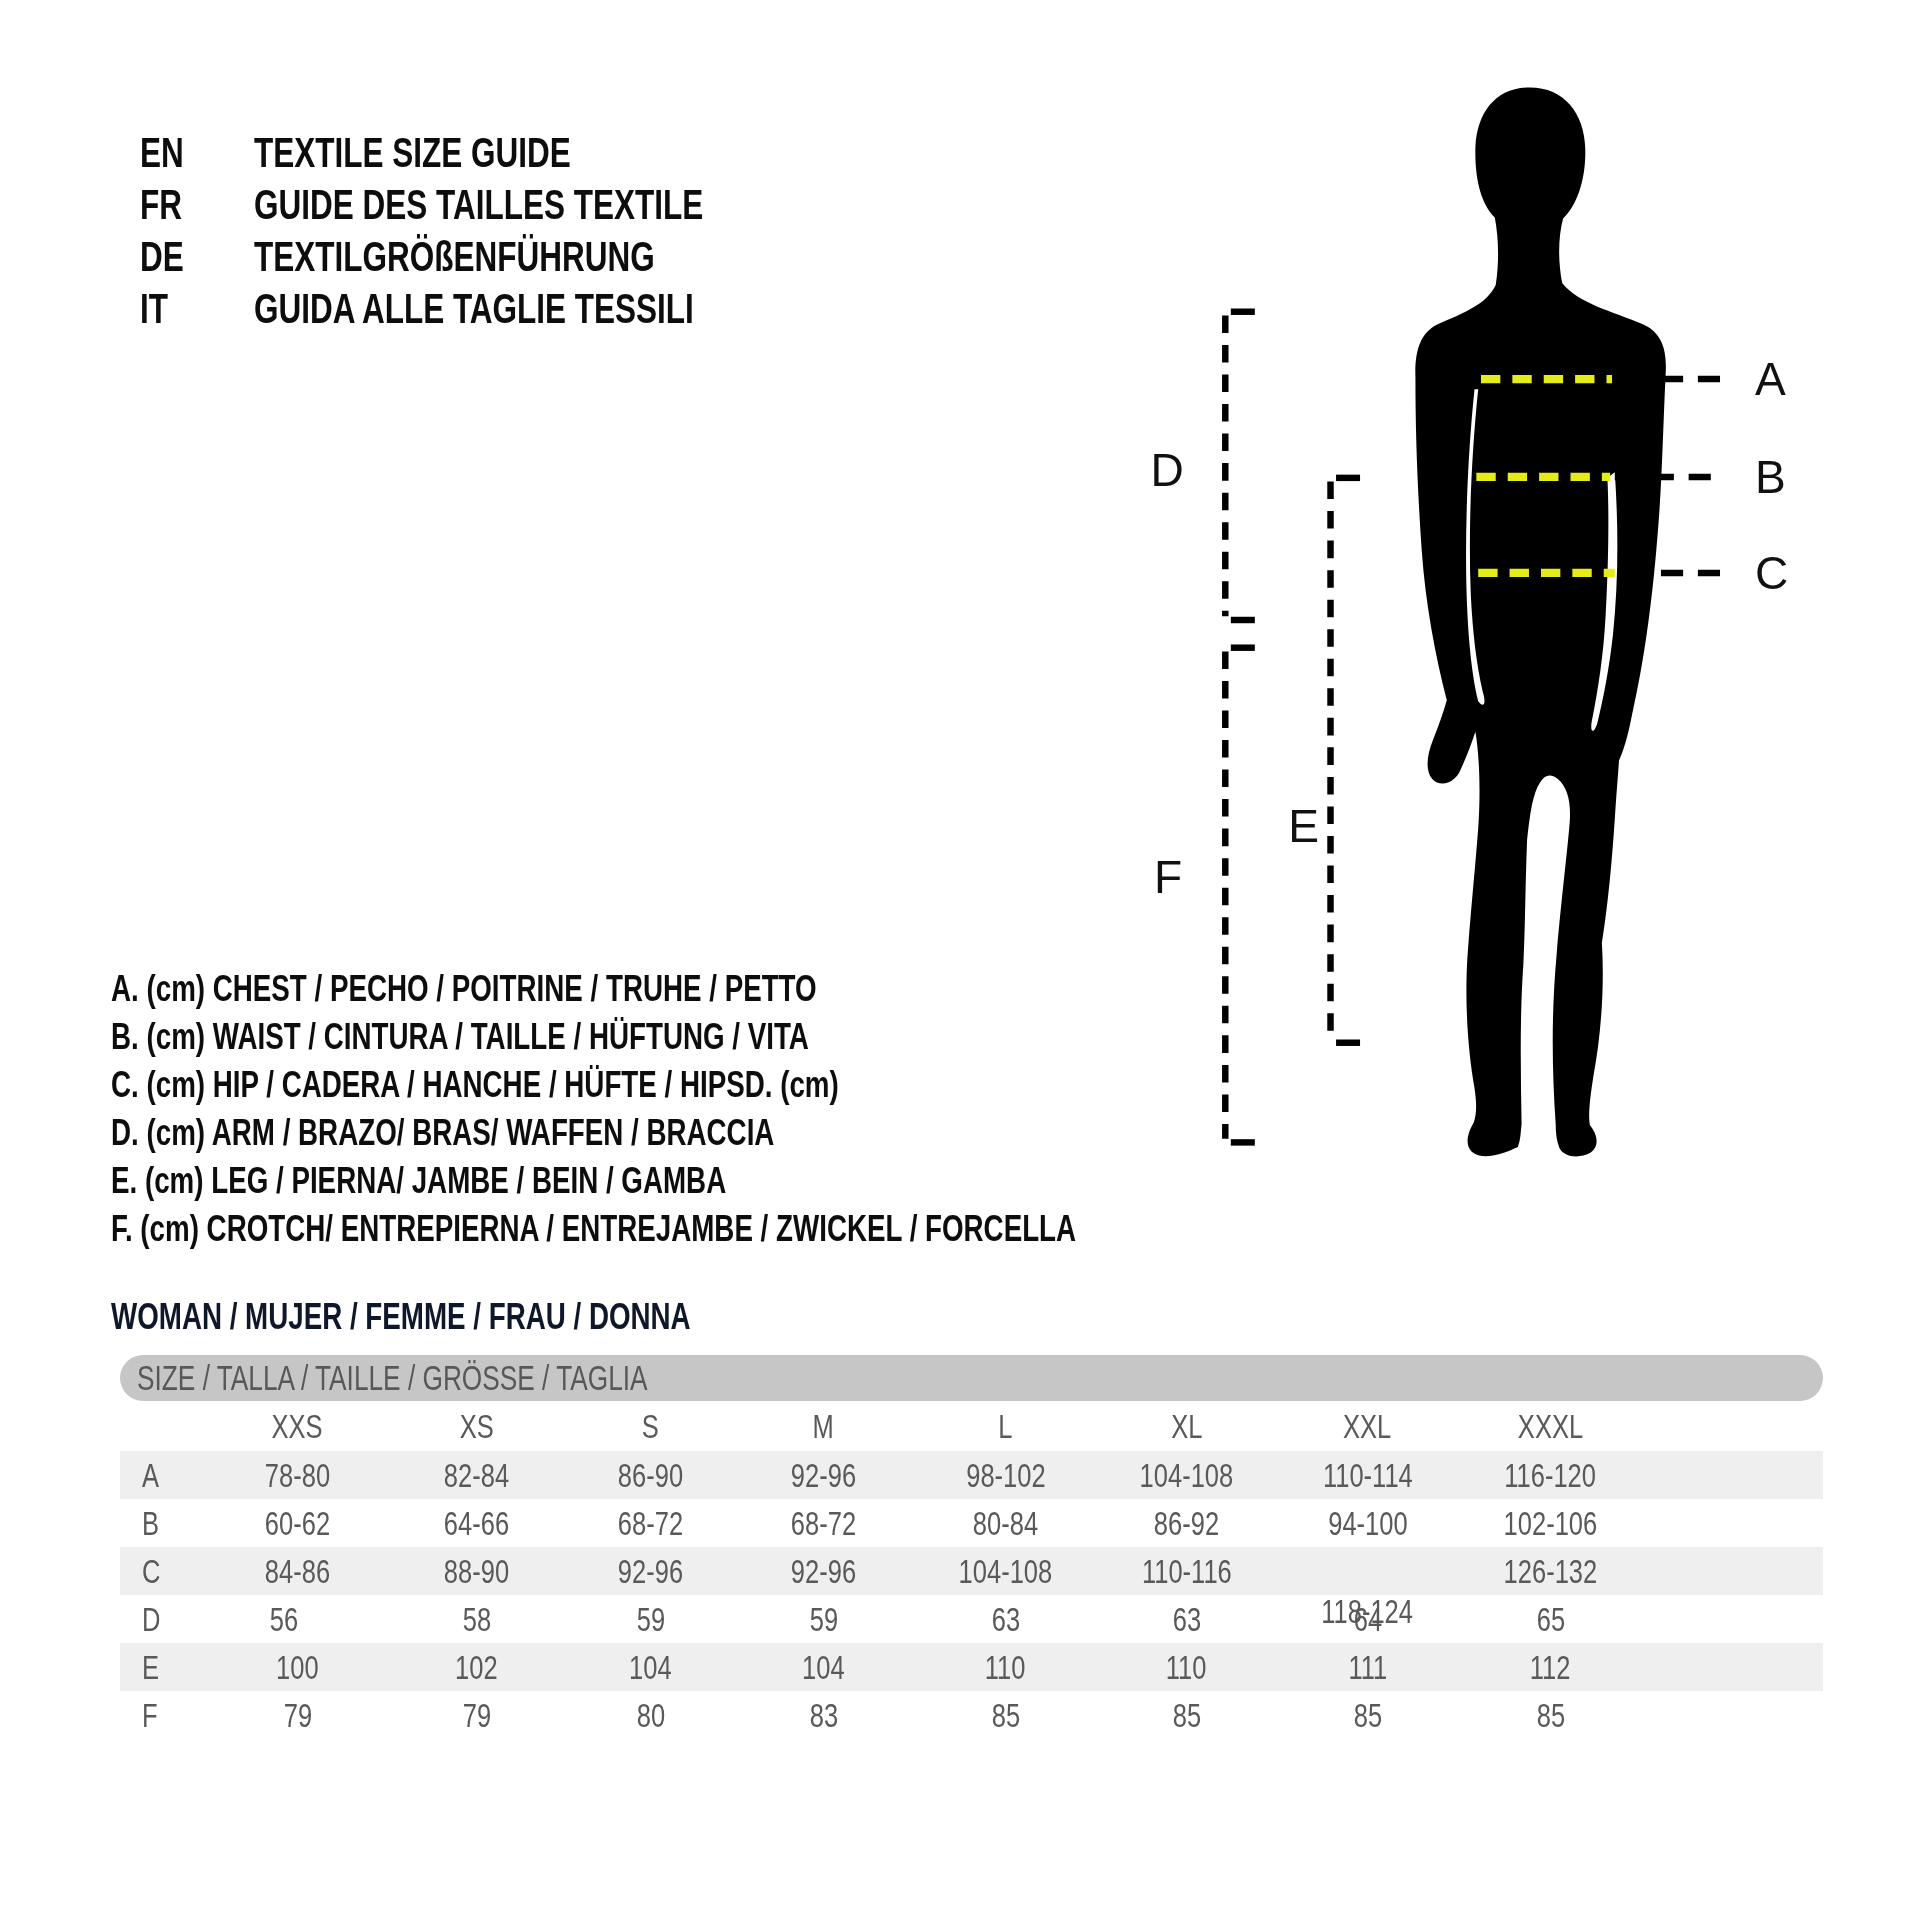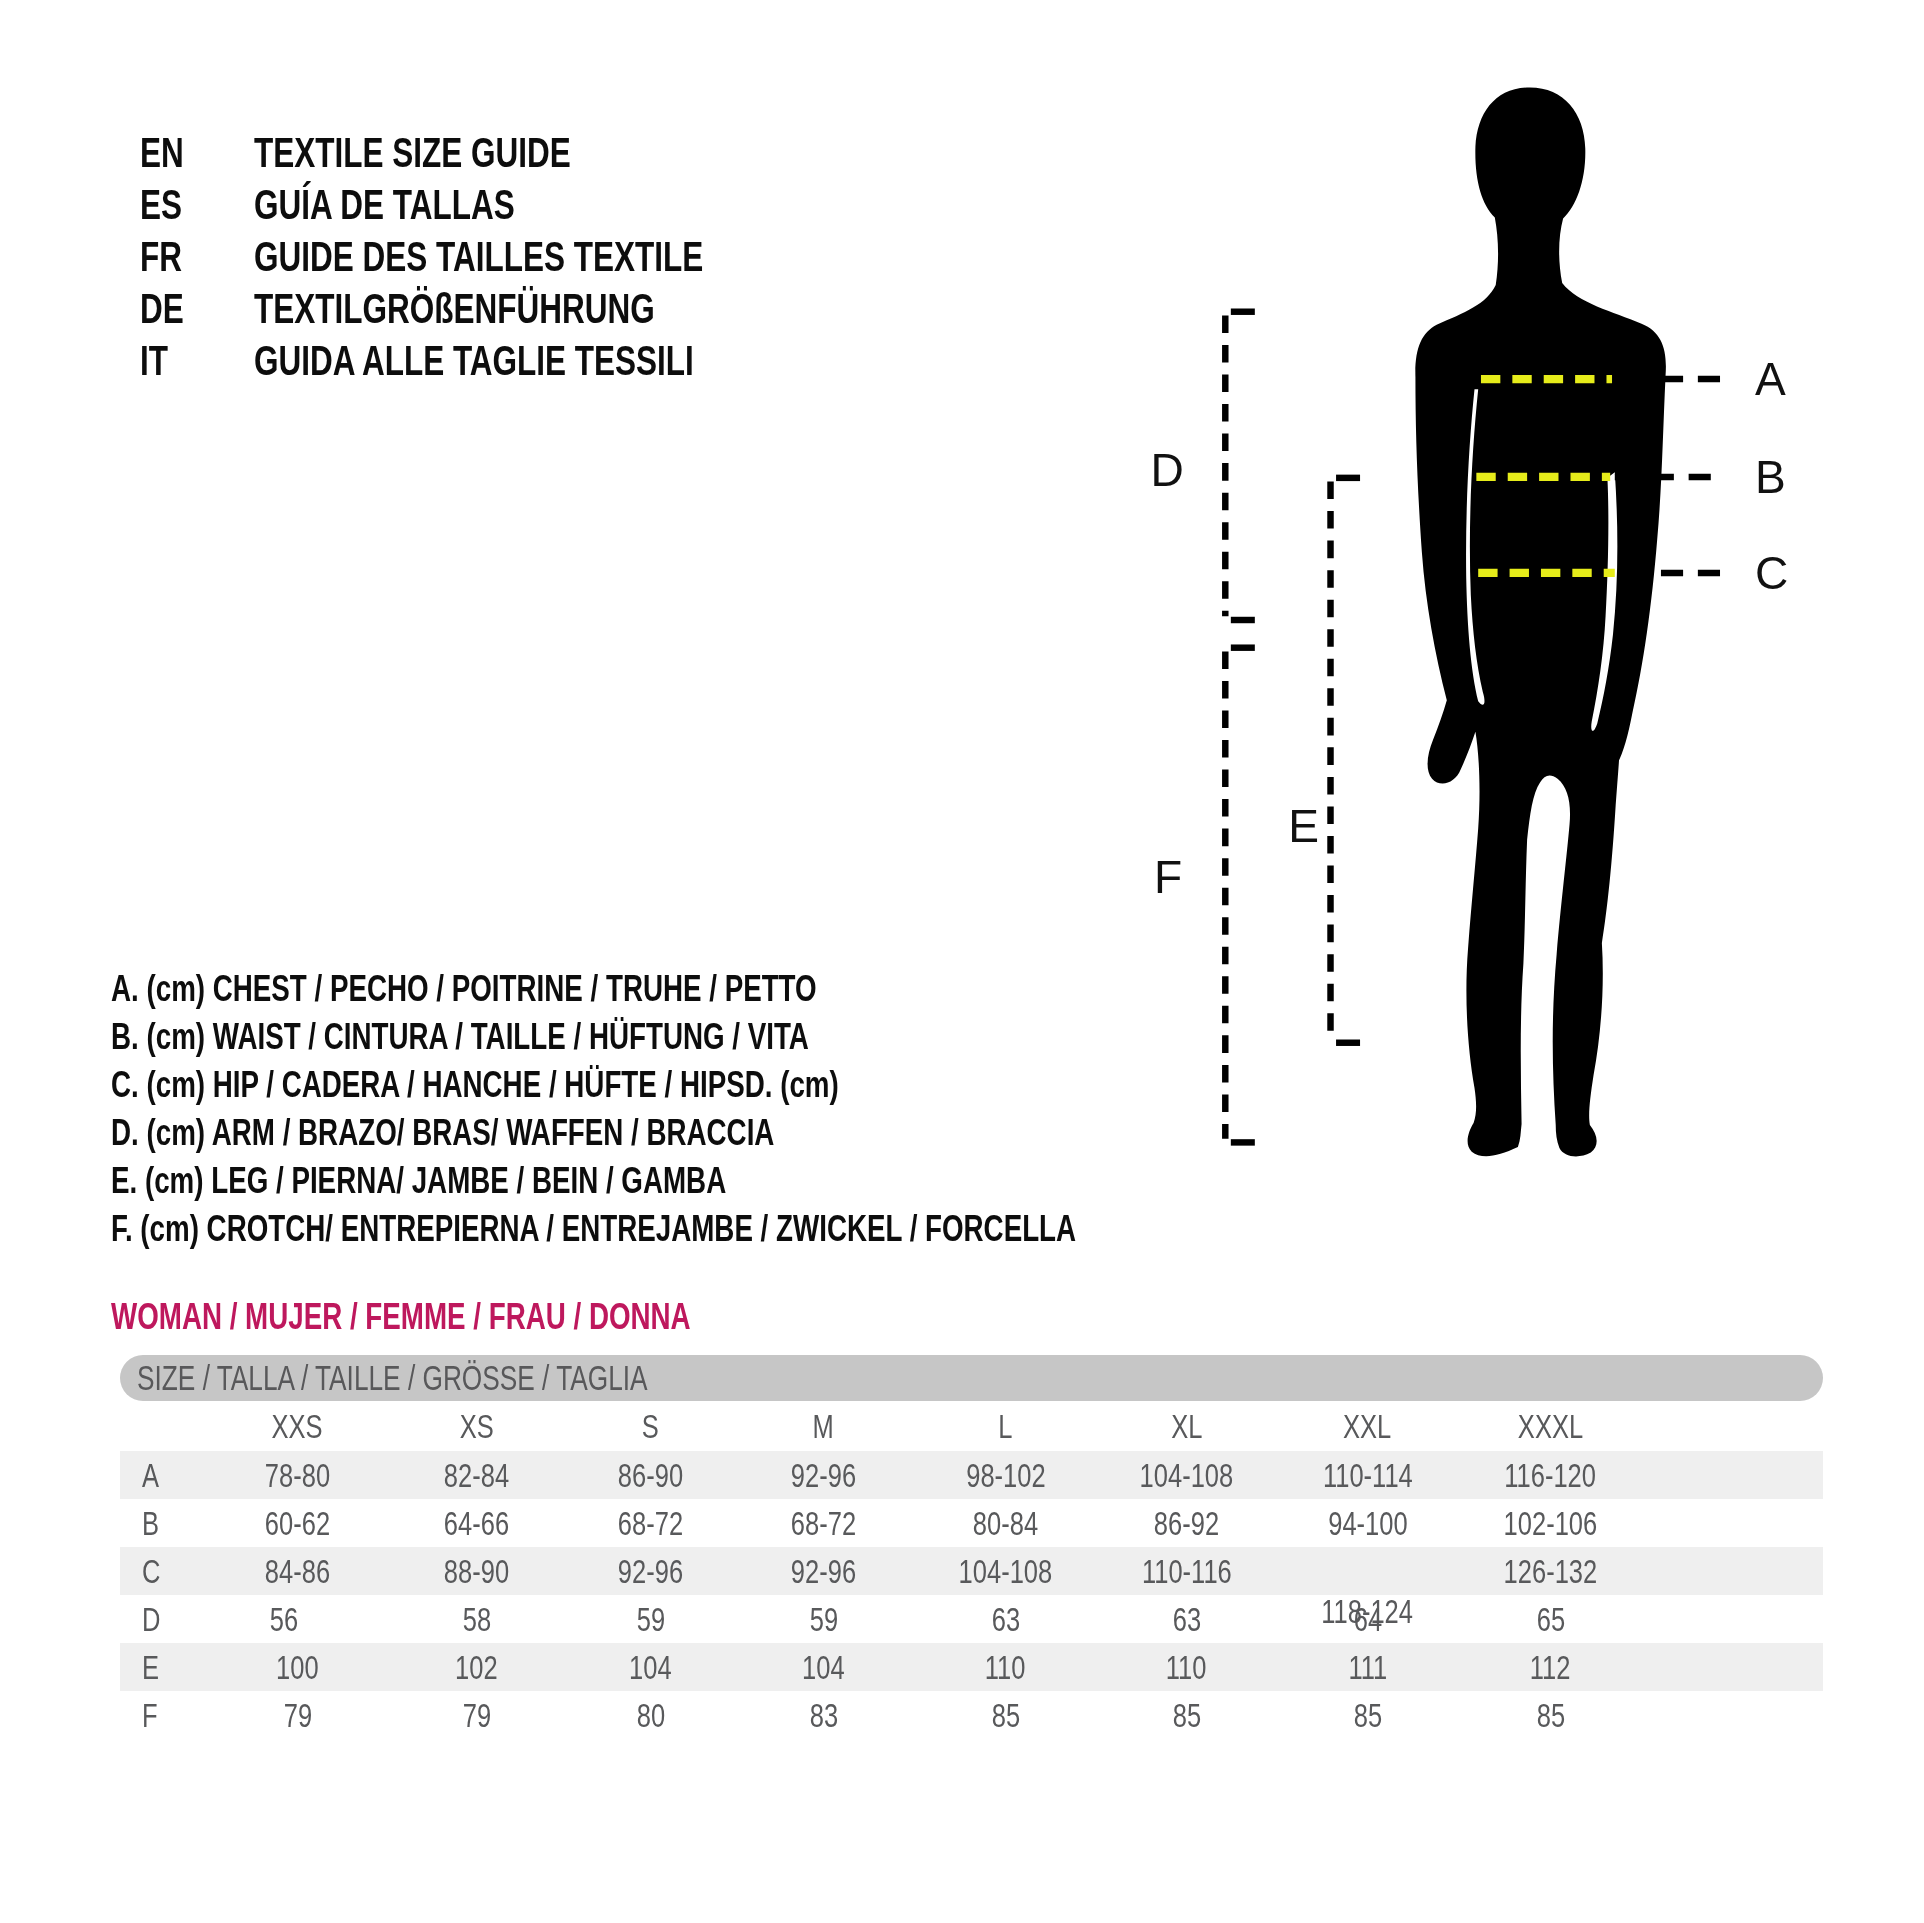--- a/index.html
+++ b/index.html
@@ -12,21 +12,21 @@
   #lang-block{position:absolute;left:140px;top:127px;}
   .lang-row{height:52px;line-height:52px;font-size:42px;font-weight:700;color:#0d0d0d;}
   .lang-code{display:inline-block;width:152px;}
 
   
   #legend-block{position:absolute;left:111px;top:965px;}
   .legend-row{height:48px;line-height:48px;font-size:37px;font-weight:700;color:#0d0d0d;}
 
   
   #woman-title{position:absolute;left:111px;top:1296px;height:41px;line-height:41px;
-               font-size:37px;font-weight:700;color:#be185d;}
+               font-size:37px;font-weight:700;color:#0f172a;}
 
   
   #size-table{position:absolute;left:120px;top:1355px;width:1703px;height:384px;}
   #band{position:absolute;left:0;top:0;width:1703px;height:46px;background:#c6c6c6;border-radius:23px;}
   #band-text{position:absolute;left:16.6px;top:0;height:46px;line-height:46px;
              font-size:35px;font-weight:400;color:#58585a;}
   .trow{position:absolute;left:0;width:1703px;height:48px;}
   #sizes-row{top:46px;height:50px;}
   .stripe{background:#efefef;}
   .cell{position:absolute;top:0;width:175px;height:100%;text-align:center;
@@ -38,21 +38,20 @@
   #figure-wrap{position:absolute;left:1061px;top:55px;width:863px;height:1154px;}
   svg text{font-family:"Liberation Sans",sans-serif;}
 </style>
 </head>
 <body>
 
 <div id="page">
 
   <div id="lang-block">
       <div class="lang-row"><span class="cond"><span class="lang-code">EN</span><span>TEXTILE SIZE GUIDE</span></span></div>
-      <div class="lang-row"><span class="cond"><span class="lang-code">ES</span><span>GUÍA DE TALLAS</span></span></div>
       <div class="lang-row"><span class="cond"><span class="lang-code">FR</span><span>GUIDE DES TAILLES TEXTILE</span></span></div>
       <div class="lang-row"><span class="cond"><span class="lang-code">DE</span><span>TEXTILGRÖßENFÜHRUNG</span></span></div>
       <div class="lang-row"><span class="cond"><span class="lang-code">IT</span><span>GUIDA ALLE TAGLIE TESSILI</span></span></div>
     </div>
 
   <div id="figure-wrap">
     <svg width="863" height="1154" viewBox="0 0 935 1250">
 
       <path fill="#000000" d="
         M 508 35

